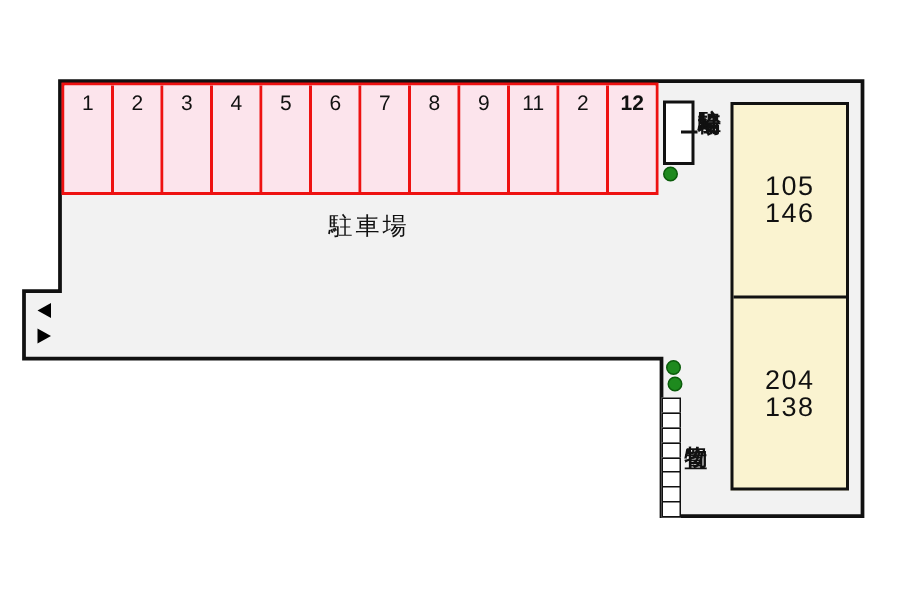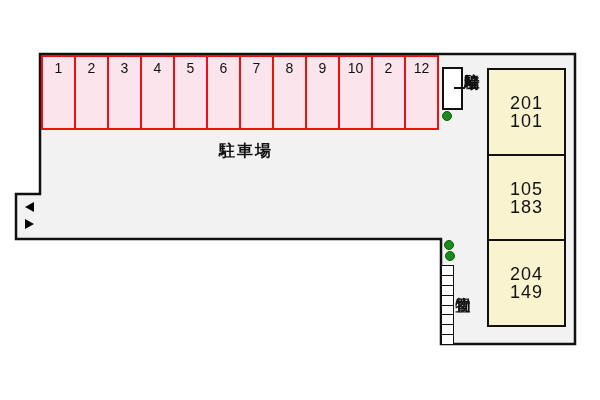--- a/index.html
+++ b/index.html
@@ -27,29 +27,29 @@
     flex: 1;
     background: #fce4ec;
     border-right: 2px solid #ee1111;
     box-sizing: border-box;
     text-align: center;
     padding-top: 4px;
     font-size: 14px;
     font-weight: 500;
     line-height: 15px;
   }
-  .parking-space:last-child { border-right: none; }
+  .parking-space:last-child { border-right: none; font-weight: bold; }
 
   .parking-label {
     position: absolute;
     left: 190px; top: 141px;
     width: 112px;
     text-align: center;
     font-size: 16px;
-    font-weight: bold;
+    font-weight: normal;
     letter-spacing: 2px;
   }
 
   
   .bike-box {
     position: absolute;
     left: 442px; top: 67px;
     width: 21px; height: 43px;
     background: #ffffff;
     border: 2px solid #111;
@@ -156,21 +156,21 @@
   <div class="parking-row">
     <div class="parking-space">1</div>
     <div class="parking-space">2</div>
     <div class="parking-space">3</div>
     <div class="parking-space">4</div>
     <div class="parking-space">5</div>
     <div class="parking-space">6</div>
     <div class="parking-space">7</div>
     <div class="parking-space">8</div>
     <div class="parking-space">9</div>
-    <div class="parking-space">10</div>
+    <div class="parking-space">11</div>
     <div class="parking-space">2</div>
     <div class="parking-space">12</div>
   </div>
 
   <div class="parking-label">駐車場</div>
 
   <div class="bike-box"></div>
   <div class="bike-leader"></div>
   <div class="v-label bike-label">駐輪場</div>
 
@@ -185,29 +185,25 @@
     <div class="storage-cell"></div>
     <div class="storage-cell"></div>
     <div class="storage-cell"></div>
     <div class="storage-cell"></div>
     <div class="storage-cell"></div>
   </div>
   <div class="v-label storage-label">物置</div>
 
   <div class="building">
     <div class="unit">
-      <span>201</span>
-      <span>101</span>
-    </div>
-    <div class="unit">
       <span>105</span>
-      <span>183</span>
+      <span>146</span>
     </div>
     <div class="unit">
       <span>204</span>
-      <span>149</span>
+      <span>138</span>
     </div>
   </div>
 
   <div class="arrow arrow-left"></div>
   <div class="arrow arrow-right"></div>
 
 </div>
 
 </body></html>

